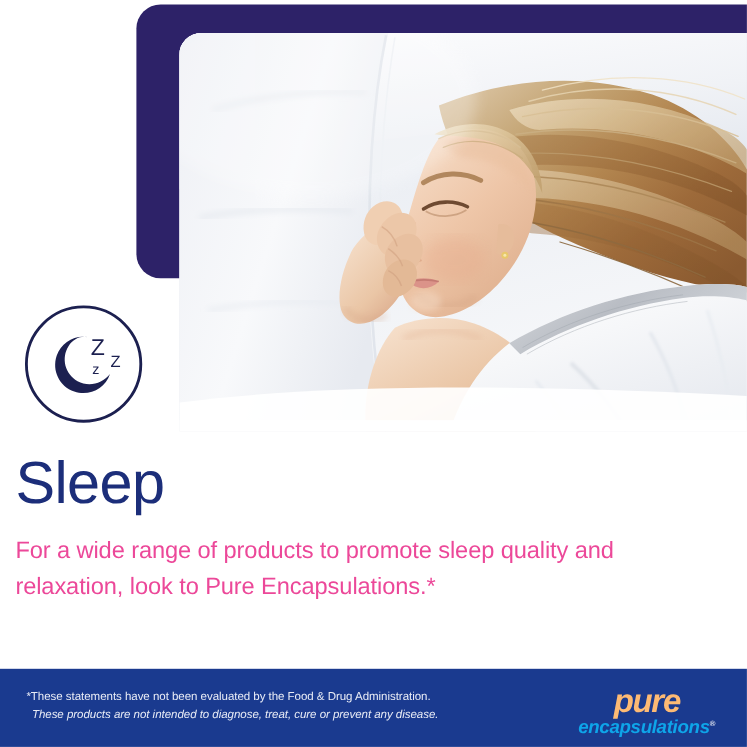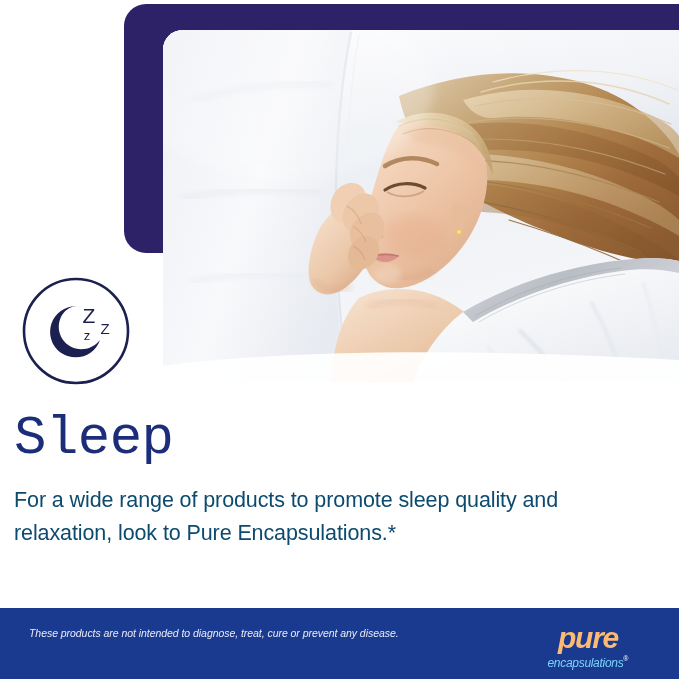--- a/index.html
+++ b/index.html
@@ -60,34 +60,34 @@
 
   
   #text-block {
     position: absolute;
     left: 14px;
     top: 408px;
     width: 650px;
   }
   #page-title {
     margin: 0;
-    font-family: Liberation Mono, monospace;
+    font-family: Liberation Sans, sans-serif;
     font-size: 54px;
     line-height: 62px;
     font-weight: 400;
     letter-spacing: -0.5px;
     color: #1C2E7A;
   }
   #page-subtitle {
     margin: 14px 0 0 0;
     font-family: "Liberation Sans", sans-serif;
     font-size: 21.5px;
     line-height: 33px;
     font-weight: 300;
-    color: #0c4a6e;
+    color: #ec4899;
     letter-spacing: -0.1px;
     max-width: 630px;
   }
 
   
   #footer {
     position: absolute;
     left: 0;
     top: 608px;
     width: 679px;
@@ -128,24 +128,24 @@
     color: #fdba74;
   }
   #brand-sub-wrap {
     display: block;
     position: relative;
     line-height: 15px;
   }
   #brand-sub {
     font-family: "Liberation Sans", sans-serif;
     font-style: italic;
-    font-weight: 400;
-    font-size: 12px;
+    font-weight: 700;
+    font-size: 17px;
     letter-spacing: -0.3px;
-    color: #7dd3fc;
+    color: #0ea5e9;
   }
   #brand-reg {
     font-family: "Liberation Sans", sans-serif;
     font-size: 7px;
     vertical-align: super;
     color: #ffffff;
   }
 </style>
 </head>
 <body>
@@ -360,20 +360,21 @@
   </svg>
 </div>
 
 <div id="text-block">
   <h1 id="page-title">Sleep</h1>
   <p id="page-subtitle">For a wide range of products to promote sleep quality and relaxation, look to Pure Encapsulations.*</p>
 </div>
 
 <div id="footer">
   <div id="footer-disclaimer">
+    <span>*These statements have not been evaluated by the Food &amp; Drug Administration.</span>
     <span class="line2">These products are not intended to diagnose, treat, cure or prevent any disease.</span>
   </div>
 
   <div id="brand-logo">
     <span id="brand-name">pure</span>
     <span id="brand-sub-wrap">
       <span id="brand-sub">encapsulations</span><span id="brand-reg">®</span>
     </span>
   </div>
 </div>

